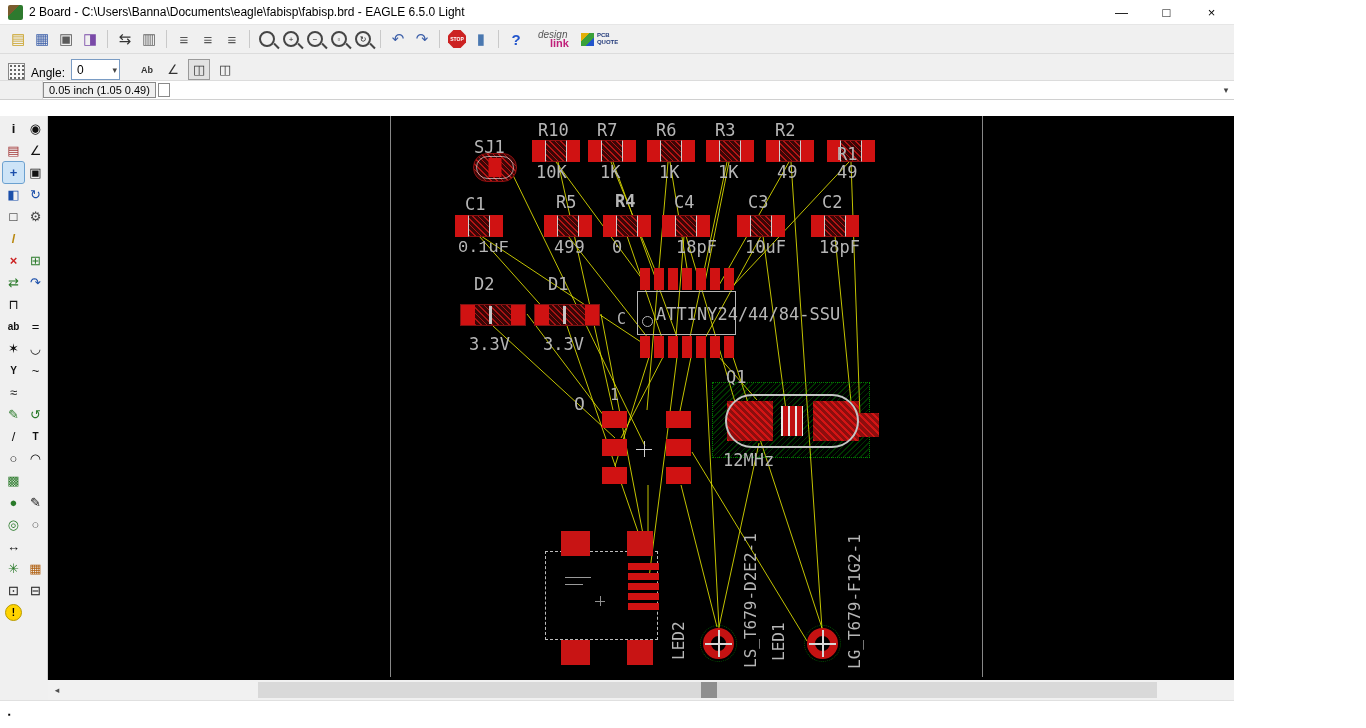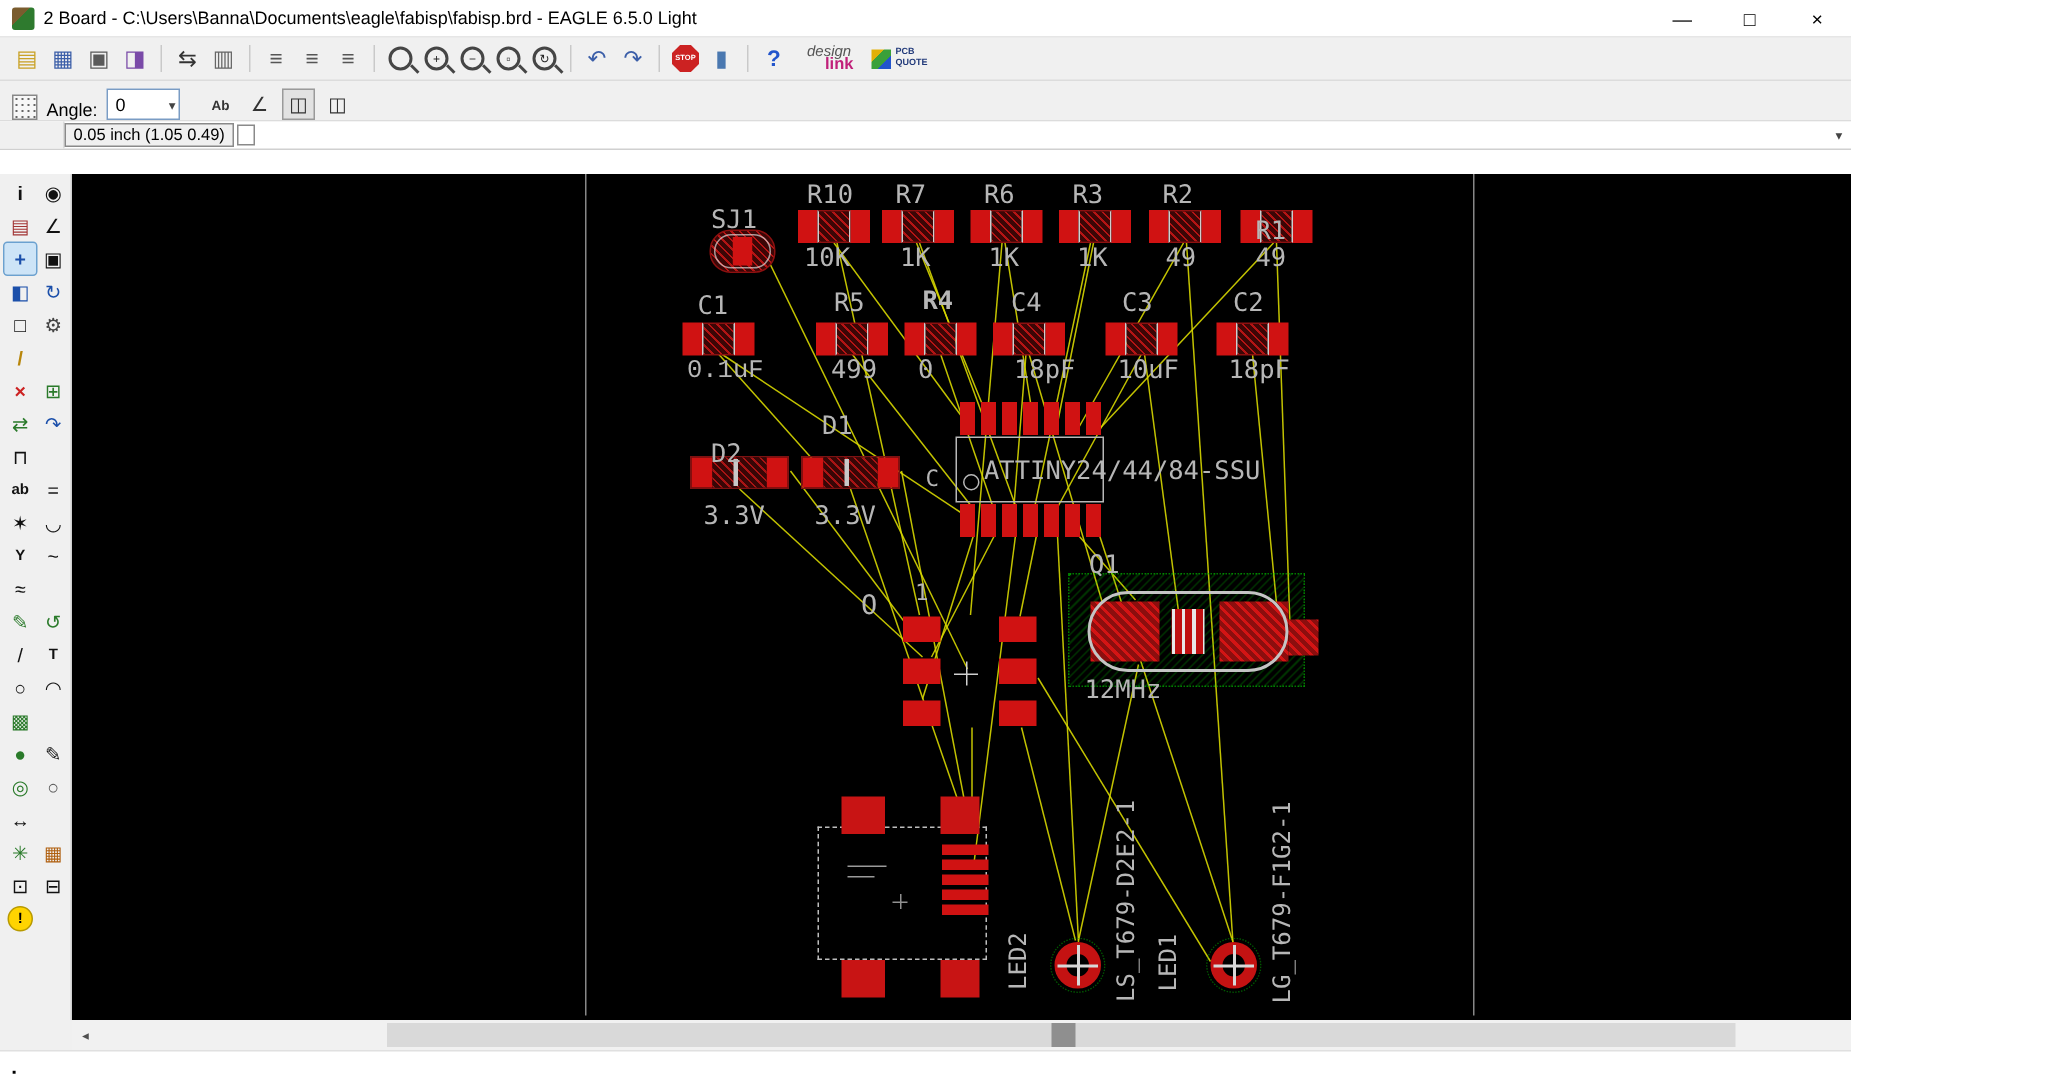--- a/index.html
+++ b/index.html
@@ -515,21 +515,21 @@
         <div class="blabel" style="left: 508px; top: 77px; color: rgb(182, 182, 182);">R5</div>
         <div class="blabel" style="left: 506px; top: 122px; color: rgb(182, 182, 182);">499</div>
         <div class="blabel" style="left: 567px; top: 76px; color: rgb(182, 182, 182); font-weight: bold;">R4</div>
         <div class="blabel" style="left: 564px; top: 122px; color: rgb(182, 182, 182);">0</div>
         <div class="blabel" style="left: 626px; top: 77px; color: rgb(182, 182, 182);">C4</div>
         <div class="blabel" style="left: 628px; top: 122px; color: rgb(182, 182, 182);">18pF</div>
         <div class="blabel" style="left: 700px; top: 77px; color: rgb(182, 182, 182);">C3</div>
         <div class="blabel" style="left: 697px; top: 122px; color: rgb(182, 182, 182);">10uF</div>
         <div class="blabel" style="left: 774px; top: 77px; color: rgb(182, 182, 182);">C2</div>
         <div class="blabel" style="left: 771px; top: 122px; color: rgb(182, 182, 182);">18pF</div>
-        <div class="blabel" style="left: 426px; top: 159px; color: rgb(182, 182, 182); margin-top: 19px;">D2</div>
+        <div class="blabel" style="left: 426px; top: 159px; color: rgb(182, 182, 182);">D2</div>
         <div class="blabel" style="left: 421px; top: 219px; color: rgb(182, 182, 182);">3.3V</div>
         <div class="blabel" style="left: 500px; top: 159px; color: rgb(182, 182, 182);">D1</div>
         <div class="blabel" style="left: 495px; top: 219px; color: rgb(182, 182, 182);">3.3V</div>
         <div class="blabel" style="left: 608px; top: 189px; color: rgb(182, 182, 182);">ATTINY24/44/84-SSU</div>
         <div class="blabel" style="left: 569px; top: 195px; color: rgb(182, 182, 182); font-size: 15px;">C</div>
         <div class="blabel" style="left: 678px; top: 252px; color: rgb(182, 182, 182);">Q1</div>
         <div class="blabel" style="left: 675px; top: 335px; color: rgb(182, 182, 182);">12MHz</div>
         <div class="blabel" style="left: 526px; top: 278px; color: rgb(182, 182, 182); font-size: 18px;">O</div>
         <div class="blabel" style="left: 562px; top: 271px; color: rgb(182, 182, 182); font-size: 15px;">1</div>
         <div class="blabel" style="left: 622px; top: 544px; color: rgb(182, 182, 182); font-size: 16px; transform-origin: 0px 0px; transform: rotate(-90deg);">LED2</div>

